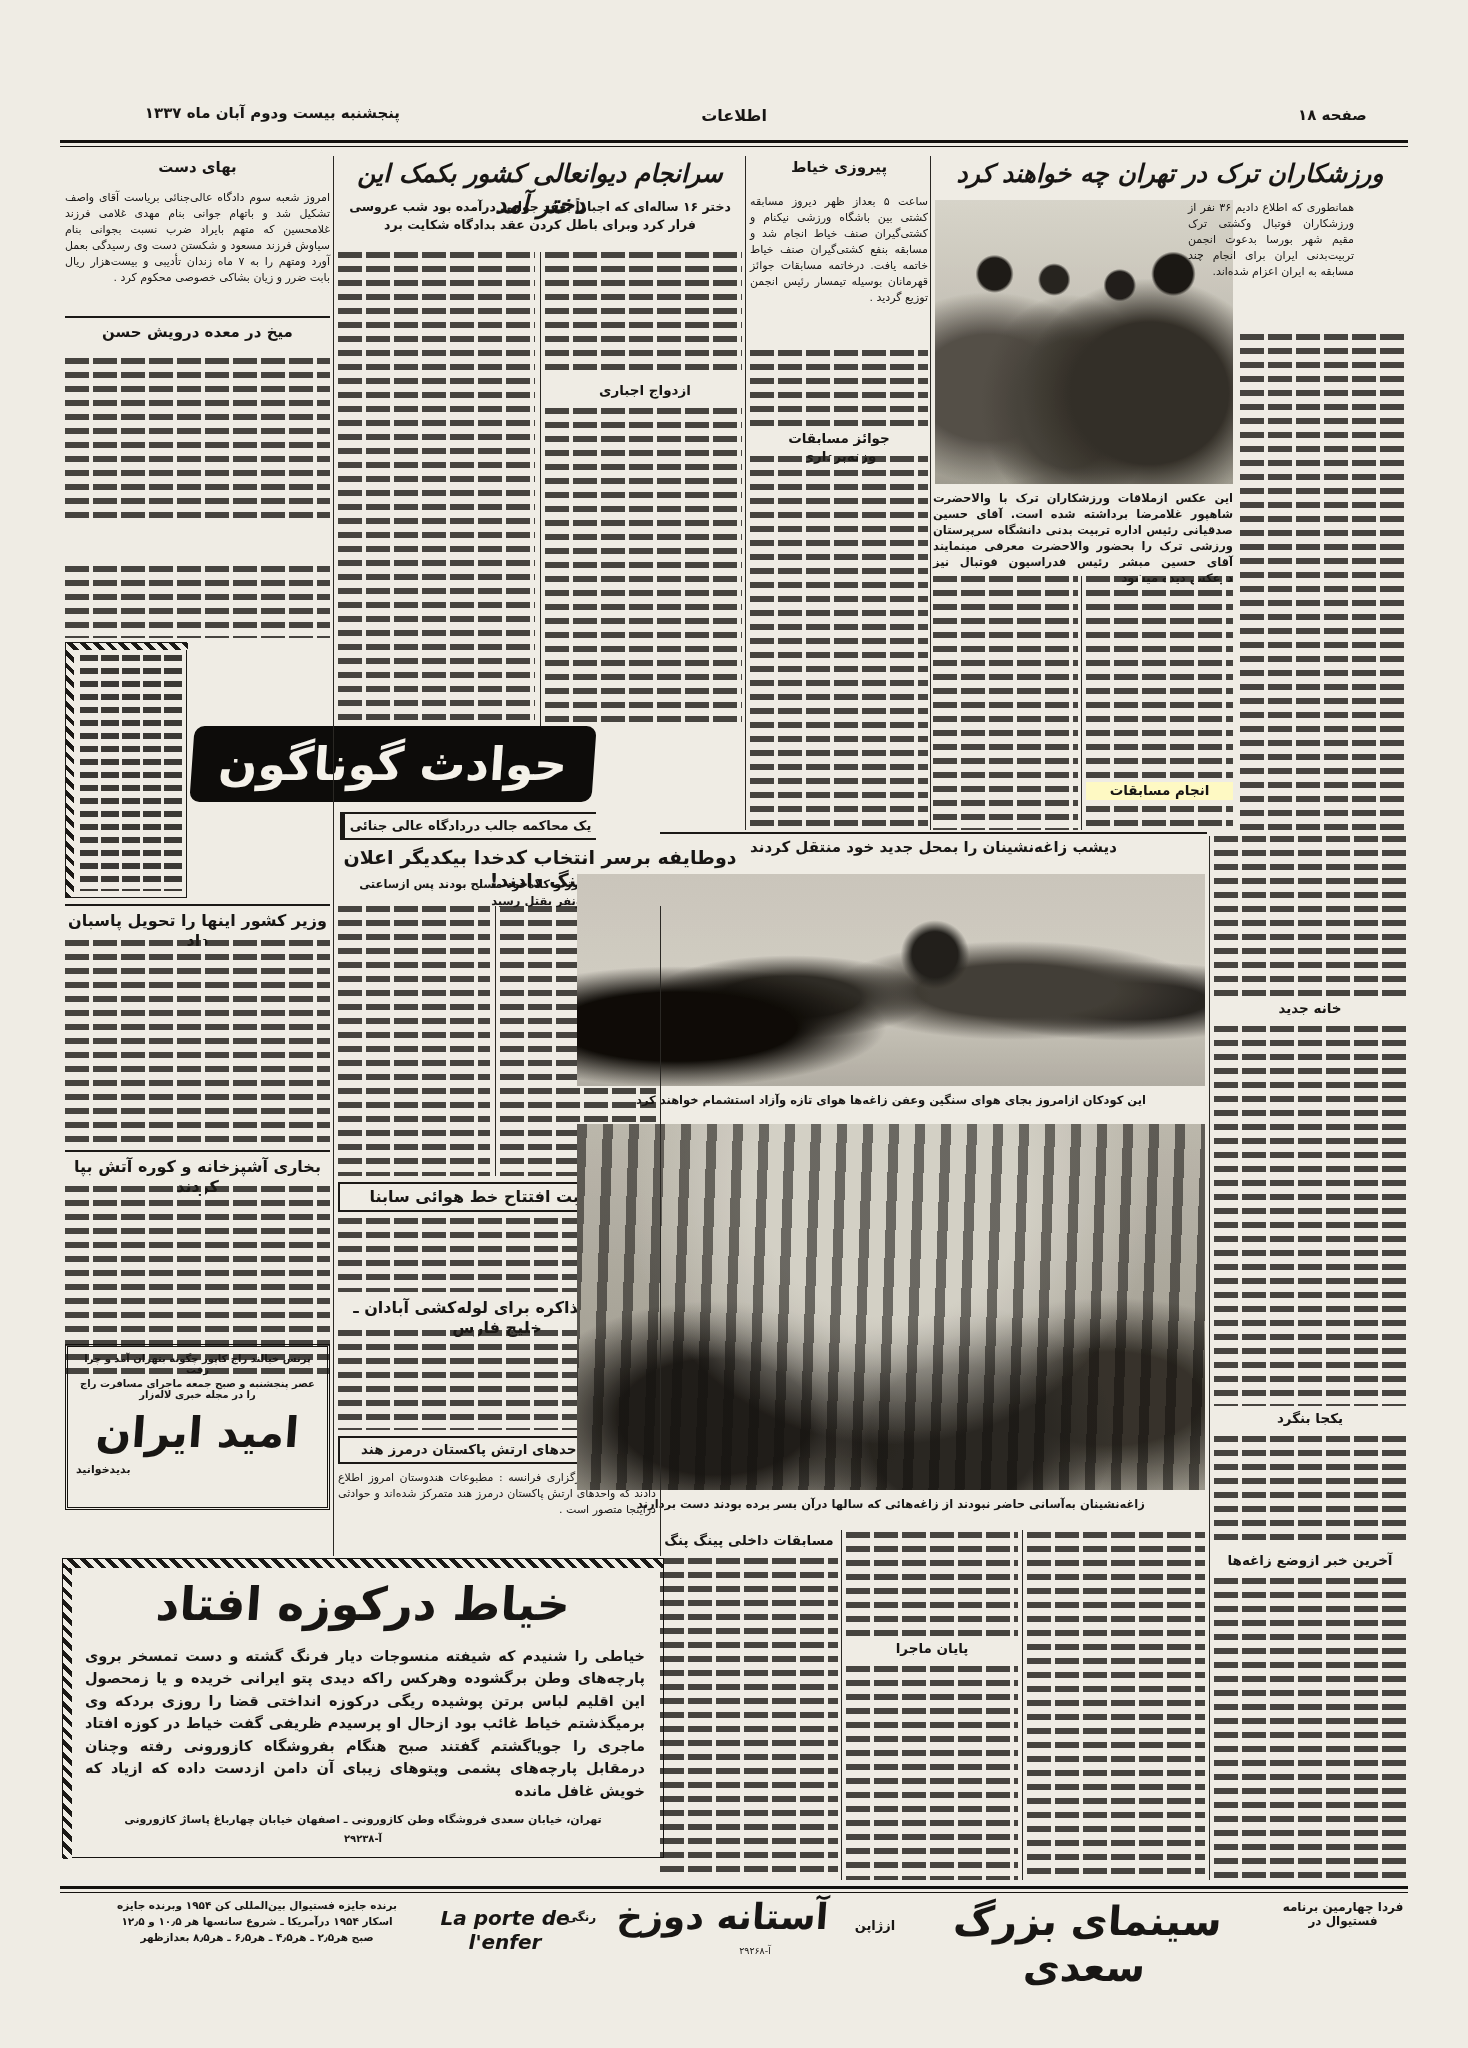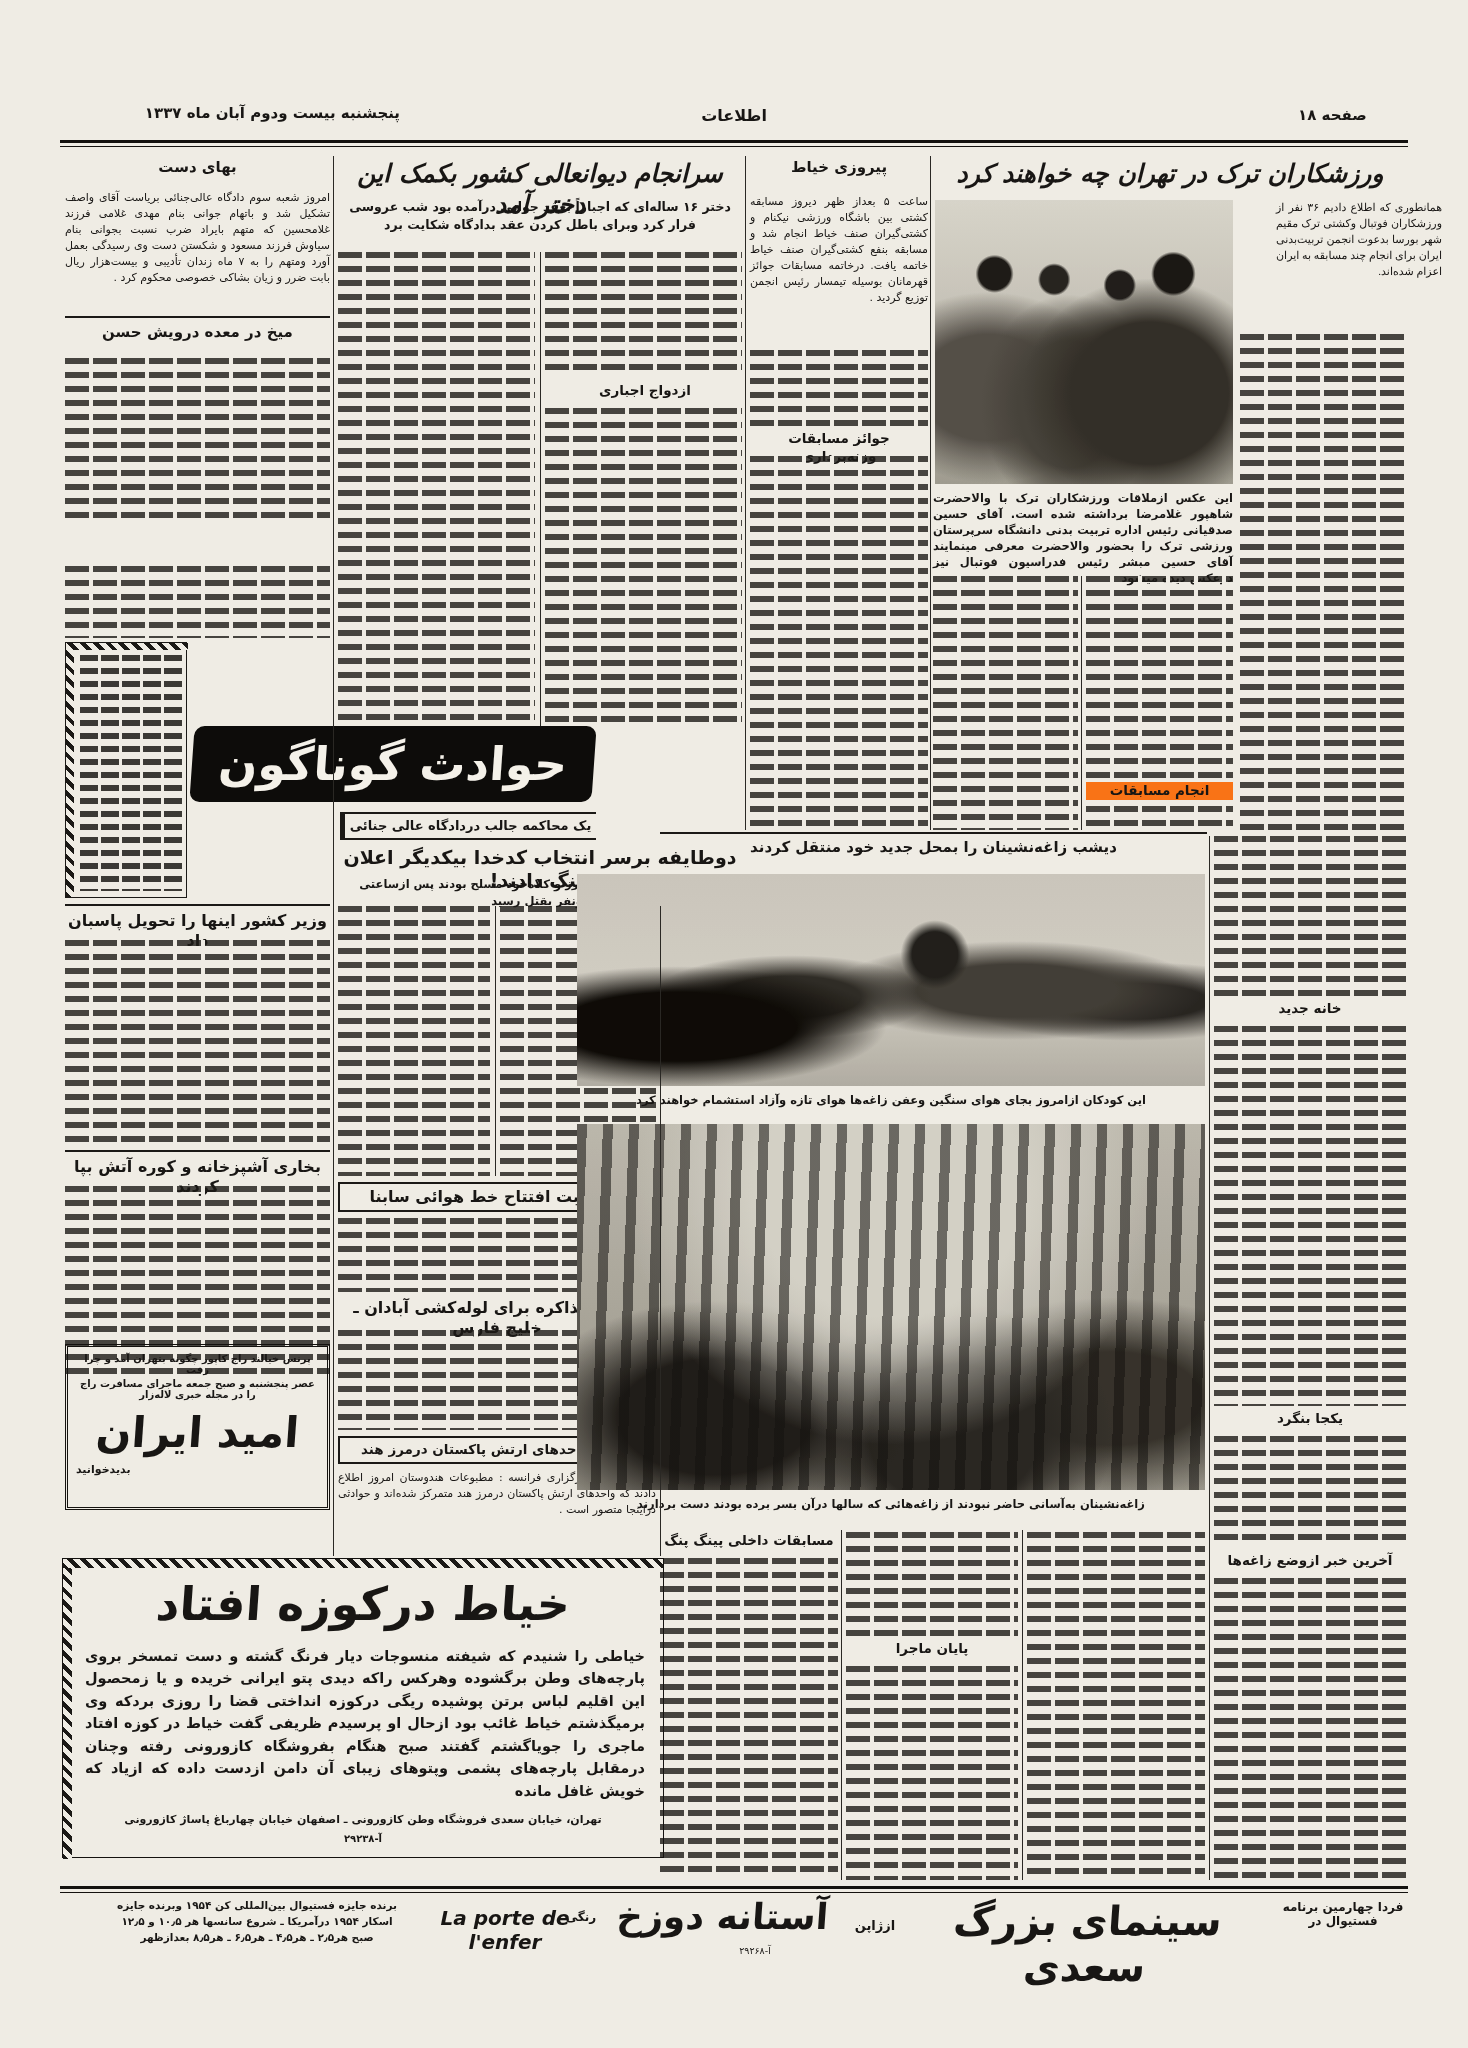--- a/index.html
+++ b/index.html
@@ -103,27 +103,27 @@
   <div class="abs fill" style="left:545px;top:408px;width:197px;height:320px;"></div>
 
   <div class="abs h-lg c" style="left:750px;top:158px;width:178px;">پیروزی خیاط</div>
   <div class="abs lead" style="left:750px;top:194px;width:178px;height:150px;">ساعت ۵ بعداز ظهر دیروز مسابقه کشتی بین باشگاه ورزشی نیکنام و کشتی‌گیران صنف خیاط انجام شد و مسابقه بنفع کشتی‌گیران صنف خیاط خاتمه یافت. درخاتمه مسابقات جوائز قهرمانان بوسیله تیمسار رئیس انجمن توزیع گردید .</div>
   <div class="abs fill" style="left:750px;top:350px;width:178px;height:76px;"></div>
   <div class="abs h-sm c" style="left:750px;top:430px;width:178px;background:#efece4;">جوائز مسابقات وزنه‌برداری</div>
   <div class="abs fill" style="left:750px;top:456px;width:178px;height:374px;"></div>
 
   <div class="abs h-xl c" style="left:935px;top:158px;width:470px;">ورزشکاران ترک در تهران چه خواهند کرد</div>
   <div class="abs photo photo-a" style="left:935px;top:200px;width:298px;height:284px;"></div>
-  <div class="abs lead" style="left:1276px;top:200px;width:166px;height:128px;font-family:Liberation Serif, serif;">همانطوری که اطلاع دادیم ۳۶ نفر از ورزشکاران فوتبال وکشتی ترک مقیم شهر بورسا بدعوت انجمن تربیت‌بدنی ایران برای انجام چند مسابقه به ایران اعزام شده‌اند.</div>
+  <div class="abs lead" style="left:1188px;top:200px;width:166px;height:128px;">همانطوری که اطلاع دادیم ۳۶ نفر از ورزشکاران فوتبال وکشتی ترک مقیم شهر بورسا بدعوت انجمن تربیت‌بدنی ایران برای انجام چند مسابقه به ایران اعزام شده‌اند.</div>
   <div class="abs fill" style="left:1240px;top:334px;width:166px;height:496px;"></div>
   <div class="abs caption" style="left:933px;top:490px;width:300px;text-align:justify;">این عکس ازملاقات ورزشکاران ترک با والاحضرت شاهپور غلامرضا برداشته شده است. آقای حسین صدقیانی رئیس اداره تربیت بدنی دانشگاه سرپرستان ورزشی ترک را بحضور والاحضرت معرفی مینمایند آقای حسین مبشر رئیس فدراسیون فوتبال نیز درعکس دیده میشود</div>
   <div class="abs fill" style="left:933px;top:576px;width:145px;height:254px;"></div>
   <div class="abs vrule" style="left:1081px;top:576px;height:254px;"></div>
   <div class="abs fill" style="left:1086px;top:576px;width:147px;height:202px;"></div>
-  <div class="abs h-sm c" style="left:1086px;top:782px;width:147px;background:#f97316;">انجام مسابقات</div>
+  <div class="abs h-sm c" style="left:1086px;top:782px;width:147px;background:#fef9c3;">انجام مسابقات</div>
   <div class="abs fill" style="left:1086px;top:806px;width:147px;height:24px;"></div>
 
   <div class="abs banner calli" style="left:192px;top:726px;width:402px;height:76px;">حوادث گوناگون</div>
   <div class="abs kicker" style="left:340px;top:812px;width:256px;height:28px;">یک محاکمه جالب دردادگاه عالی جنائی</div>
   <div class="abs h-lg c" style="left:338px;top:846px;width:404px;font-size:19px;">دوطایفه برسر انتخاب کدخدا بیکدیگر اعلان جنگ دادند!</div>
   <div class="abs sub c" style="left:348px;top:876px;width:384px;font-size:11.5px;">ازطرفین که باشمشیر وگرز و کلاه‌خود مسلح بودند پس ازساعتی دونفر بقتل رسید</div>
   <div class="abs fill" style="left:338px;top:906px;width:152px;height:270px;"></div>
   <div class="abs vrule" style="left:495px;top:906px;height:270px;"></div>
   <div class="abs fill" style="left:500px;top:906px;width:156px;height:270px;"></div>
 

